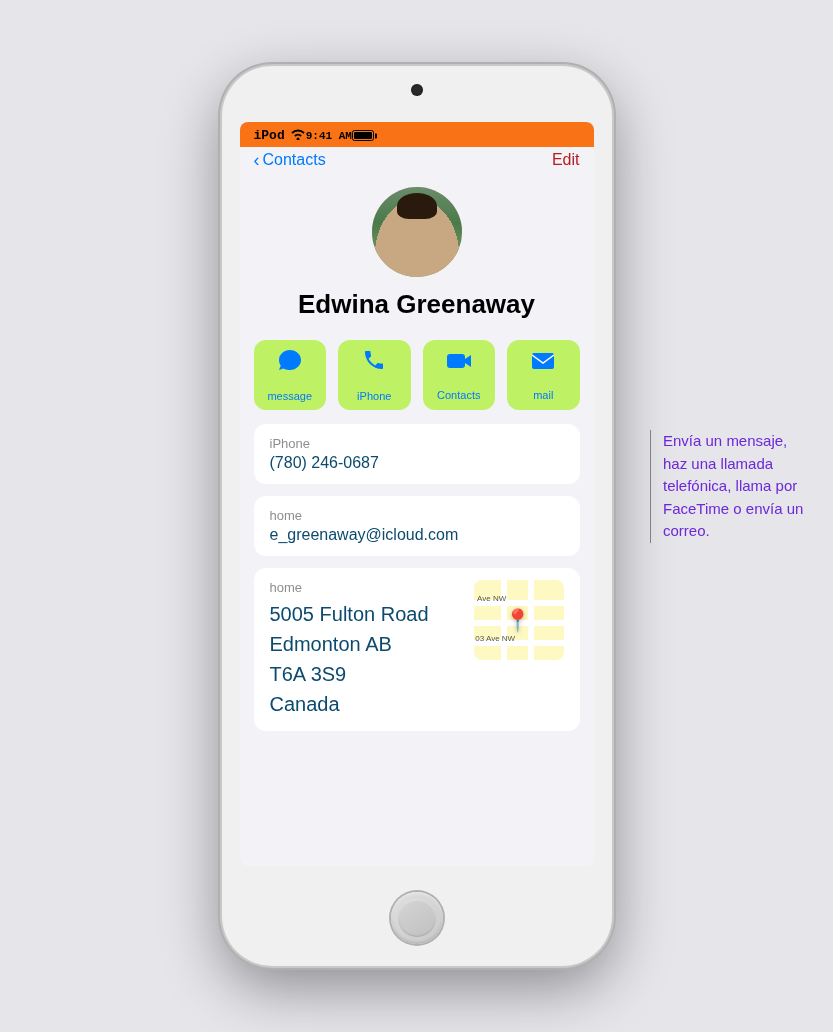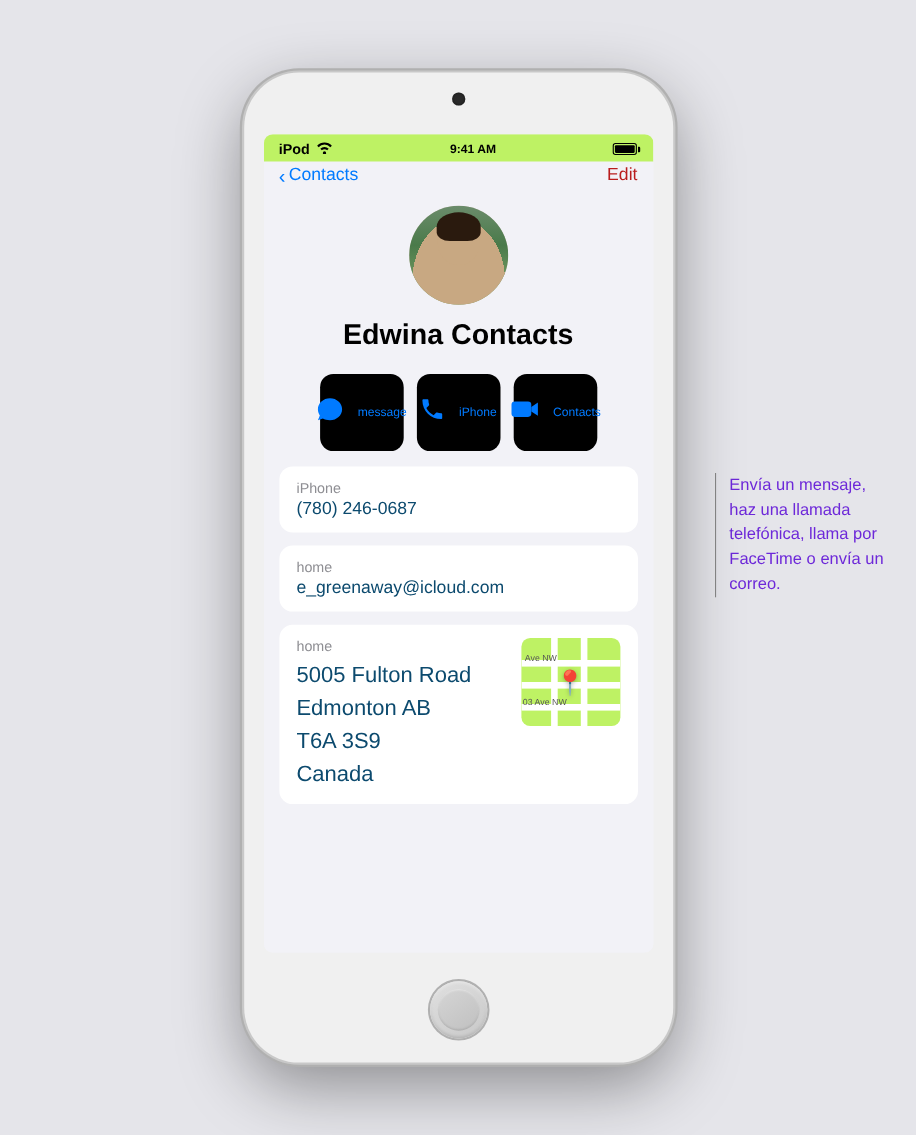--- a/index.html
+++ b/index.html
@@ -74,26 +74,26 @@
       bottom: 100px;
       background: #f2f2f7;
       border-radius: 8px;
       overflow: hidden;
       display: flex;
       flex-direction: column;
     }
 
     
     .status-bar {
-      background: #bef264;
-      display: flex;
-      justify-content: space-between;
+      background: #f97316;
+      display: flex;
       align-items: center;
       padding: 6px 14px 4px;
       flex-shrink: 0;
+      font-family: Liberation Mono, monospace;
     }
     .status-left {
       font-size: 13px;
       font-weight: 600;
       color: #000;
       display: flex;
       align-items: center;
       gap: 5px;
     }
     .wifi-icon {
@@ -234,26 +234,26 @@
 
     
     .action-buttons {
       display: flex;
       justify-content: center;
       gap: 12px;
       padding: 6px 14px 14px;
     }
     .action-btn {
       display: flex;
-      flex-direction: row;
+      flex-direction: column;
       align-items: center;
       justify-content: center;
       width: 76px;
       height: 70px;
-      background: #000000;
+      background: #bef264;
       border-radius: 12px;
       cursor: pointer;
       gap: 12px;
     }
     .action-btn-icon {
       font-size: 24px;
     }
     .action-btn-label {
       font-size: 11px;
       color: #007aff;
@@ -298,21 +298,21 @@
       font-size: 20px;
       color: #0c4a6e;
       line-height: 1.5;
     }
     .map-thumbnail {
       width: 90px;
       height: 80px;
       border-radius: 8px;
       overflow: hidden;
       flex-shrink: 0;
-      background: #bef264;
+      background: #fef9c3;
       position: relative;
       text-align: center;
     }
     
     .map-grid {
       position: absolute;
       inset: 0;
     }
     .map-road-h {
       position: absolute;
@@ -408,21 +408,21 @@
         </div>
         <div class="nav-edit">Edit</div>
       </div>
 
       <div class="content">
 
         <div class="avatar-section">
           <div class="avatar-circle">
             <div class="avatar-img"></div>
           </div>
-          <div class="contact-name">Edwina Contacts</div>
+          <div class="contact-name">Edwina Greenaway</div>
         </div>
 
         <div class="action-buttons">
           <div class="action-btn">
             <span class="action-btn-icon icon-message">
               <svg width="26" height="24" viewBox="0 0 26 24" fill="none">
                 <path d="M13 2C6.925 2 2 6.477 2 12c0 2.09.65 4.03 1.76 5.64L2 22l4.56-1.49C7.97 21.46 10.44 22 13 22c6.075 0 11-4.477 11-10S19.075 2 13 2z" fill="#007aff"></path>
               </svg>
             </span>
             <span class="action-btn-label">message</span>
@@ -436,20 +436,29 @@
             <span class="action-btn-label">iPhone</span>
           </div>
           <div class="action-btn">
             <span class="action-btn-icon icon-facetime">
               <svg width="28" height="20" viewBox="0 0 28 20" fill="none">
                 <rect x="2" y="3" width="18" height="14" rx="3" fill="#007aff"></rect>
                 <path d="M20 8l6-4v12l-6-4V8z" fill="#007aff"></path>
               </svg>
             </span>
             <span class="action-btn-label">Contacts</span>
+          </div>
+          <div class="action-btn">
+            <span class="action-btn-icon icon-mail">
+              <svg width="26" height="20" viewBox="0 0 26 20" fill="none">
+                <rect x="2" y="2" width="22" height="16" rx="2" fill="#007aff"></rect>
+                <path d="M2 4l11 8 11-8" stroke="#fff" stroke-width="1.5" fill="none"></path>
+              </svg>
+            </span>
+            <span class="action-btn-label">mail</span>
           </div>
         </div>
 
         <div class="info-card">
           <div class="info-label">iPhone</div>
           <div class="info-value">(780) 246-0687</div>
         </div>
 
         <div class="info-card">
           <div class="info-label">home</div>

